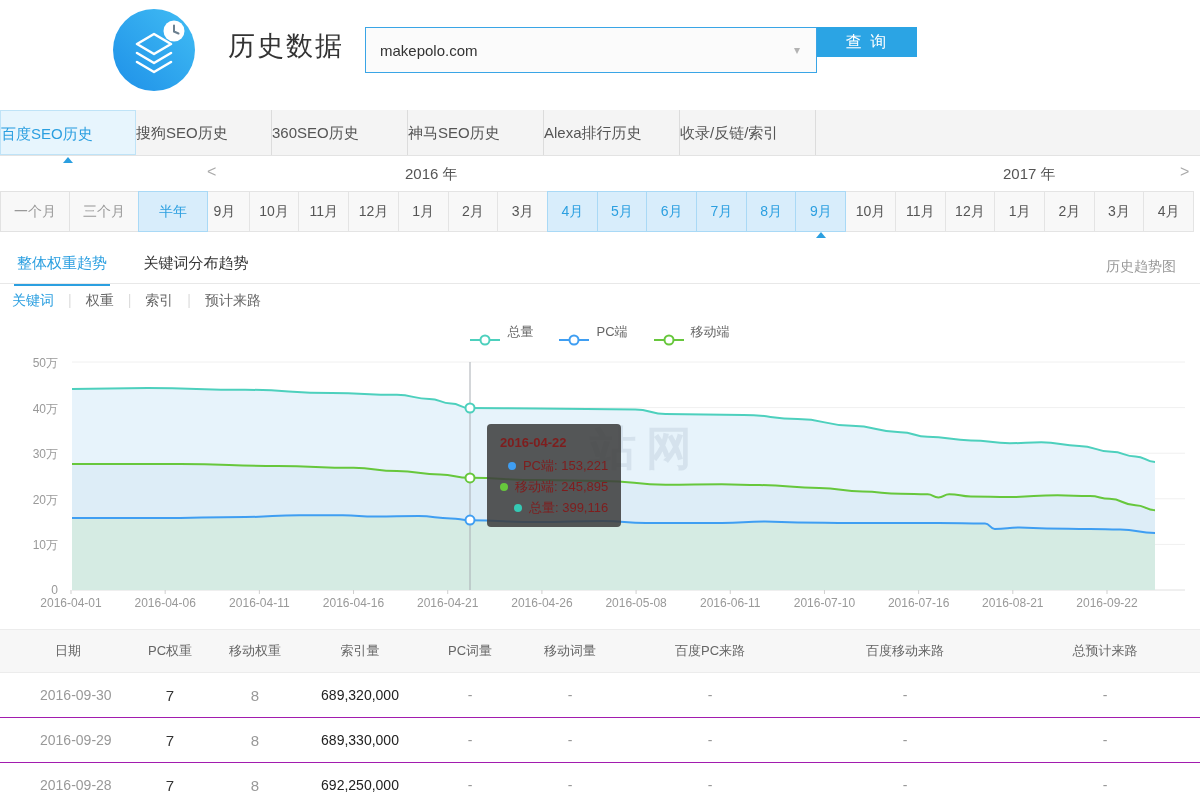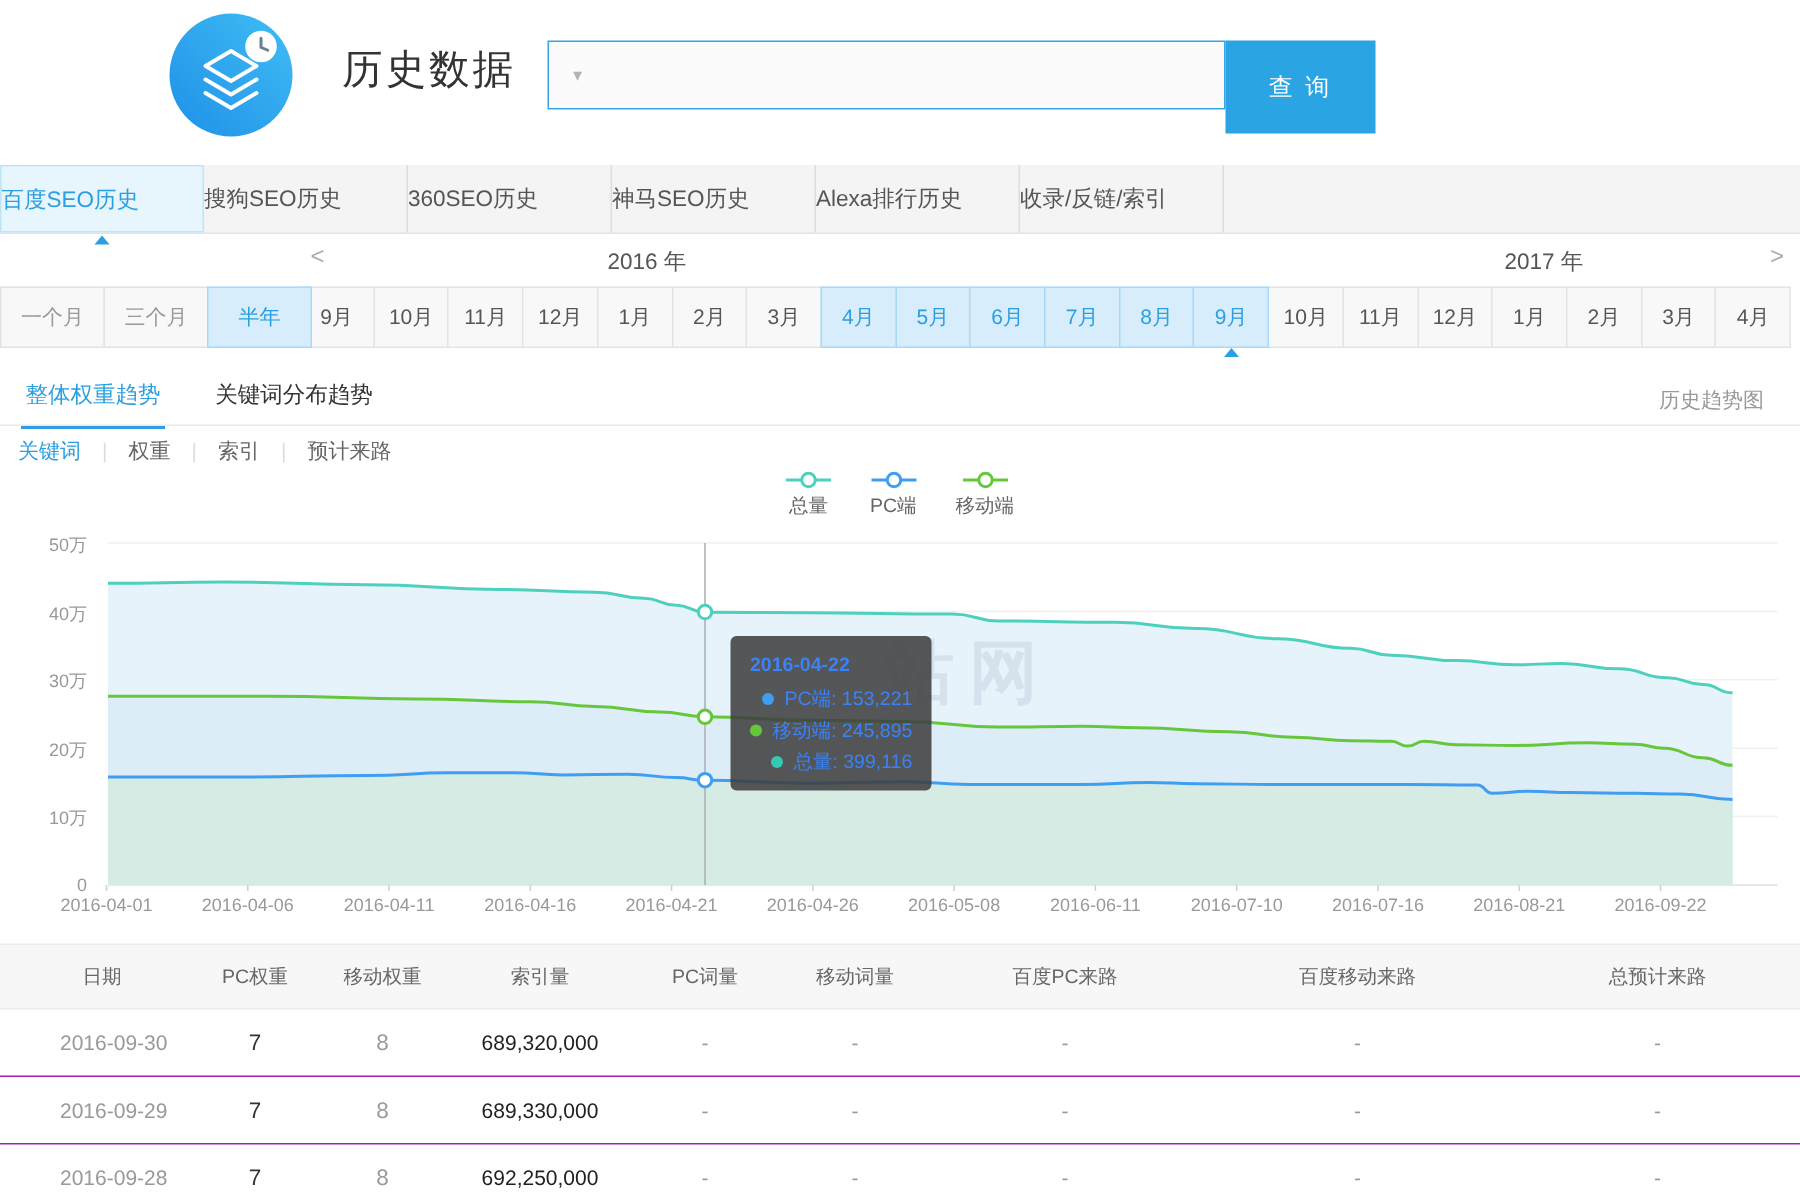--- a/index.html
+++ b/index.html
@@ -6,21 +6,21 @@
   body{width:1200px;height:800px;overflow:hidden;background:#fff;color:#333;
        font-family:"Liberation Sans","DejaVu Sans",sans-serif;}
   
   .header{position:relative;height:110px;}
   .logo{position:absolute;left:112px;top:8px;width:84px;height:84px;}
   .app-title{position:absolute;left:228px;top:28px;font-size:27px;font-weight:400;color:#333;letter-spacing:2px;}
   .searchbar{position:absolute;left:365px;top:27px;display:flex;}
   .search-wrap{width:450px;height:44px;border:1px solid #3aa5e6;background:#fbfbfb;display:flex;align-items:center;box-sizing:content-box;}
   .search-wrap input{flex:1;border:none;outline:none;background:transparent;font-size:15px;color:#333;padding-left:14px;font-family:inherit;}
   .dd-caret{width:38px;text-align:center;color:#b3b3b3;font-size:12px;cursor:pointer;}
-  .search-btn{width:100px;height:62px;background:#2ba4e4;color:#fff;font-size:16px;border:none;cursor:pointer;font-family:inherit;letter-spacing:2px;}
+  .search-btn{width:100px;height:30px;background:#2ba4e4;color:#fff;font-size:16px;border:none;cursor:pointer;font-family:inherit;letter-spacing:2px;}
   
   .tabbar{position:relative;height:45px;background:#f4f4f4;border-bottom:1px solid #e3e3e3;display:flex;}
   .tab{width:136px;line-height:45px;font-size:15px;color:#555;border-right:1px solid #dcdcdc;cursor:pointer;box-sizing:border-box;}
   .tab.active{background:#e7f5fd;color:#2b9fe0;border:1px solid #bfe3f7;}
   .caret-up{position:absolute;width:0;height:0;border-left:5px solid transparent;border-right:5px solid transparent;border-bottom:6px solid #2b9fe0;}
   .tab-caret{left:63px;top:47px;}
   
   .year-row{position:relative;height:35px;}
   .nav-arrow{position:absolute;top:7px;font-size:16px;color:#aaa;cursor:pointer;}
   .nav-prev{left:207px;}
@@ -46,32 +46,32 @@
   .stab:first-child{margin-left:14px;}
   .stab.active{color:#2b9fe0;border-bottom:2px solid #2b9fe0;}
   .history-link{position:absolute;right:24px;top:10px;font-size:14px;color:#999;cursor:pointer;}
   
   .filter-row{height:32px;line-height:32px;padding-left:12px;font-size:14px;}
   .filter-item{color:#666;cursor:pointer;}
   .filter-item.active{color:#2b9fe0;}
   .filter-sep{color:#ddd;margin:0 14px;}
   
   .legend-row{height:32px;display:flex;align-items:center;justify-content:center;gap:26px;}
-  .legend-item{display:flex;align-items:center;gap:7px;font-size:13px;color:#666;cursor:pointer;flex-direction:column;}
+  .legend-item{display:flex;align-items:flex-end;gap:7px;font-size:13px;color:#666;cursor:pointer;}
   .legend-mark{position:relative;width:30px;height:2px;}
   .legend-dot{position:absolute;left:50%;top:50%;transform:translate(-50%,-50%);width:7px;height:7px;border-radius:50%;background:#fff;border:2px solid;}
   
   .chart{position:relative;height:268px;}
   .chart svg{position:absolute;left:0;top:0;}
   .ylab{position:absolute;left:18px;width:40px;text-align:right;font-size:12px;color:#999;}
   .xlab{position:absolute;top:248px;width:92px;text-align:center;font-size:12px;color:#999;}
   .watermark{position:absolute;left:590px;top:70px;font-size:46px;font-weight:bold;letter-spacing:10px;
              color:rgba(150,170,185,0.22);z-index:2;pointer-events:none;}
   .tooltip{position:absolute;left:487px;top:76px;z-index:3;background:rgba(62,62,62,0.87);border-radius:4px;
-           color:#3b82f6;padding:8px 13px 9px;font-size:13px;line-height:21px;white-space:nowrap;}
+           color:#7f1d1d;padding:8px 13px 9px;font-size:13px;line-height:21px;white-space:nowrap;}
   .tt-date{font-weight:bold;margin-bottom:2px;}
   .tt-row{display:flex;align-items:center;gap:7px;justify-content:flex-end;}
   .tt-dot{width:8px;height:8px;border-radius:50%;flex:none;}
   
   .data-table{margin-top:13px;width:1200px;border-collapse:collapse;table-layout:fixed;}
   .data-table th{height:40px;background:#f7f7f7;font-weight:400;font-size:13px;color:#666;
                  border-top:1px solid #ececec;border-bottom:1px solid #ececec;text-align:center;}
   .data-table td{height:42px;text-align:center;font-size:14px;color:#999;border-bottom:1px solid #a21caf;}
   .data-table th.c0{text-align:left;padding-left:55px;}
   .data-table td.c0{text-align:left;padding-left:40px;color:#999;}
@@ -99,20 +99,21 @@
       </g>
       <circle cx="62" cy="23" r="10.5" fill="#fff"></circle>
       <g stroke="#6b7f8f" stroke-width="2" fill="none" stroke-linecap="round">
         <path d="M62 17.5 L62 23.5 L66.5 25.5"></path>
       </g>
     </svg>
   </div>
   <div class="app-title">历史数据</div>
   <div class="searchbar">
     <div class="search-wrap">
+      <input class="search" type="text" value="makepolo.com" style="">
       <span class="dd-caret">▾</span>
     </div>
     <button class="search-btn">查 询</button>
   </div>
 </div>
 
 <div class="tabbar">
   <div class="caret-up tab-caret"></div>
 <div class="tab active">百度SEO历史</div>
     <div class="tab">搜狗SEO历史</div>

